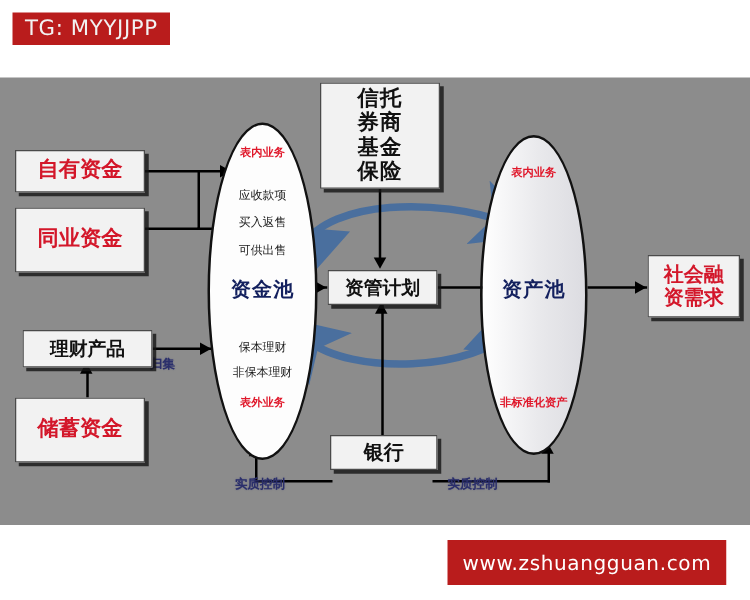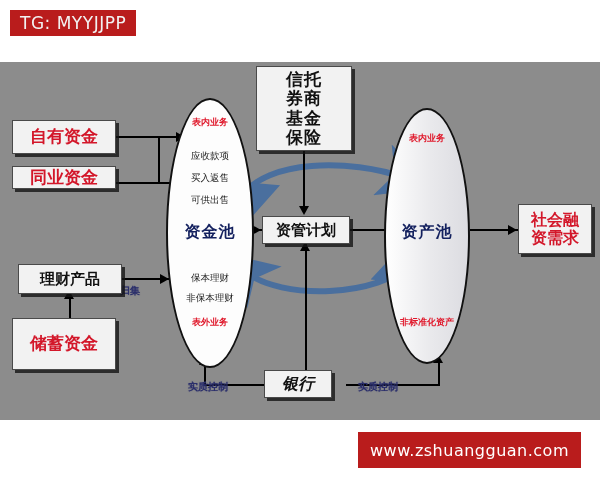--- a/index.html
+++ b/index.html
@@ -35,33 +35,33 @@
     font-weight:bold;
   }
   .box .lines{display:block;}
   .box .ln{display:block;}
 
   .box-red{color:#d3172a;}
   .box-dark{color:#111111;}
 
   
   #box-own        {left:12px; top:120px; width:104px;height:34px;font-size:17px;}
-  #box-interbank  {left:12px; top:166px; width:104px;height:23px;font-size:17px;}
+  #box-interbank  {left:12px; top:166px; width:104px;height:52px;font-size:17px;}
   #box-wealth     {left:18px; top:264px; width:104px;height:30px;font-size:15px;}
   #box-savings    {left:12px; top:318px; width:104px;height:52px;font-size:17px;}
 
   
   #box-institutions{left:256px;top:66px;width:96px;height:85px;font-size:17px;}
   #box-institutions .ln{letter-spacing:1px;}
 
   
   #box-amplan     {left:262px;top:216px;width:88px;height:28px;font-size:15px;}
 
   
-  #box-bank       {left:264px;top:370px;width:68px;height:28px;font-size:16px;font-style:italic;}
+  #box-bank       {left:264px;top:348px;width:86px;height:28px;font-size:16px;}
 
   
   #box-demand     {left:518px;top:204px;width:74px;height:50px;font-size:16px;}
 
   
   .ellipse{
     position:absolute;box-sizing:border-box;
     border:2px solid #111;border-radius:50%;
     background:#fbfbfb;
     display:flex;flex-direction:column;align-items:center;

